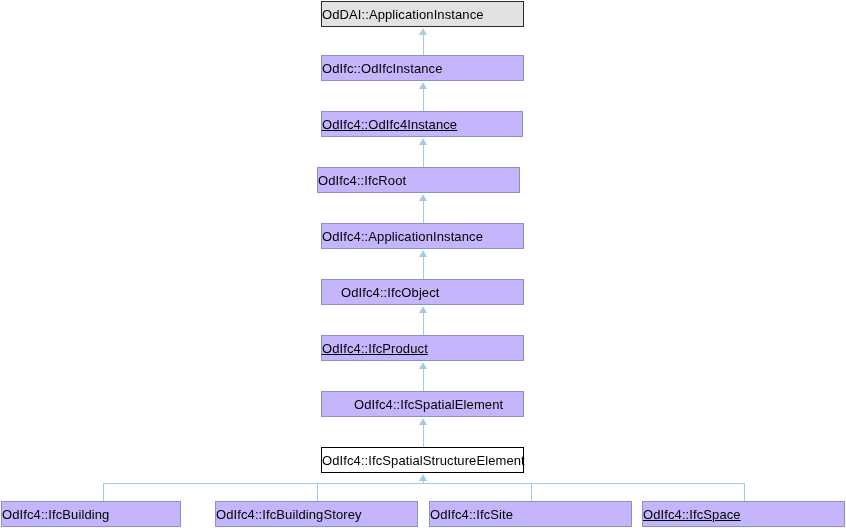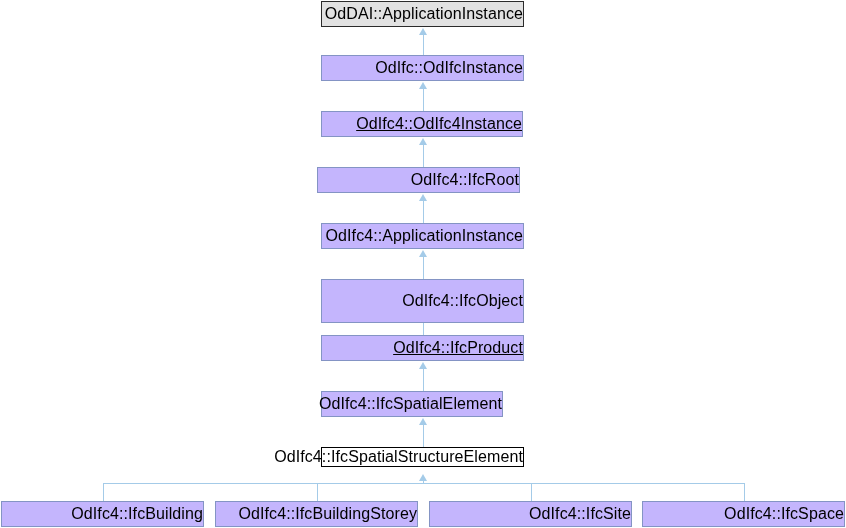--- a/index.html
+++ b/index.html
@@ -22,22 +22,22 @@
     top: 0;
     width: 846px;
     height: 528px;
   }
 
   .node {
     position: absolute;
     box-sizing: border-box;
     display: flex;
     align-items: center;
-    justify-content: flex-end;
-    font-size: 16px;
+    justify-content: flex-start;
+    font-size: 13px;
     line-height: 1;
     letter-spacing: 0.1px;
     color: #000000;
     white-space: nowrap;
     height: 26px;
   }
 
   
   .node.type-normal {
     background: #c4b5fd;
@@ -120,37 +120,37 @@
     </div>
     <div class="node type-normal" style="left: 321px; top: 111px; width: 202px; height: 26px; text-decoration: underline;">
       <span>OdIfc4::OdIfc4Instance</span>
     </div>
     <div class="node type-normal" style="left: 317px; top: 167px; width: 203px; height: 26px;">
       <span>OdIfc4::IfcRoot</span>
     </div>
     <div class="node type-normal" style="left: 321px; top: 223px; width: 203px; height: 26px;">
       <span>OdIfc4::ApplicationInstance</span>
     </div>
-    <div class="node type-normal" style="left: 321px; top: 279px; width: 203px; height: 44px;">
+    <div class="node type-normal" style="left: 321px; top: 279px; width: 203px; height: 26px; padding-left: 19px;">
       <span>OdIfc4::IfcObject</span>
     </div>
     <div class="node type-normal" style="left: 321px; top: 335px; width: 203px; height: 26px; text-decoration: underline;">
       <span>OdIfc4::IfcProduct</span>
     </div>
-    <div class="node type-normal" style="left: 321px; top: 391px; width: 182px; height: 26px;">
+    <div class="node type-normal" style="left: 321px; top: 391px; width: 203px; height: 26px; padding-left: 32px;">
       <span>OdIfc4::IfcSpatialElement</span>
     </div>
-    <div class="node type-current" style="left: 321px; top: 447px; width: 203px; height: 20px;">
+    <div class="node type-current" style="left: 321px; top: 447px; width: 203px; height: 26px;">
       <span>OdIfc4::IfcSpatialStructureElement</span>
     </div>
-    <div class="node type-normal" style="left: 1px; top: 501px; width: 203px; height: 26px; padding-left: 20px;">
+    <div class="node type-normal" style="left: 1px; top: 501px; width: 180px; height: 26px;">
       <span>OdIfc4::IfcBuilding</span>
     </div>
     <div class="node type-normal" style="left: 215px; top: 501px; width: 203px; height: 26px;">
       <span>OdIfc4::IfcBuildingStorey</span>
     </div>
     <div class="node type-normal" style="left: 429px; top: 501px; width: 203px; height: 26px;">
       <span>OdIfc4::IfcSite</span>
     </div>
-    <div class="node type-normal" style="left: 642px; top: 501px; width: 203px; height: 26px;">
+    <div class="node type-normal" style="left: 642px; top: 501px; width: 203px; height: 26px; text-decoration: underline;">
       <span>OdIfc4::IfcSpace</span>
     </div>
   </div>
 
 </body></html>

